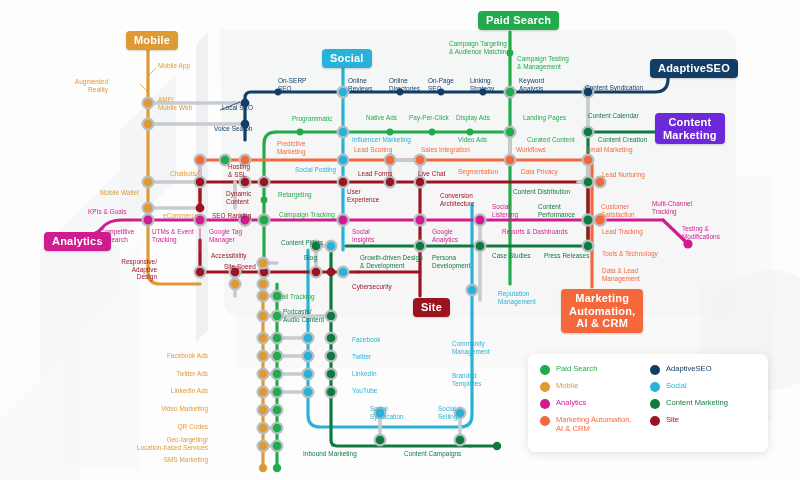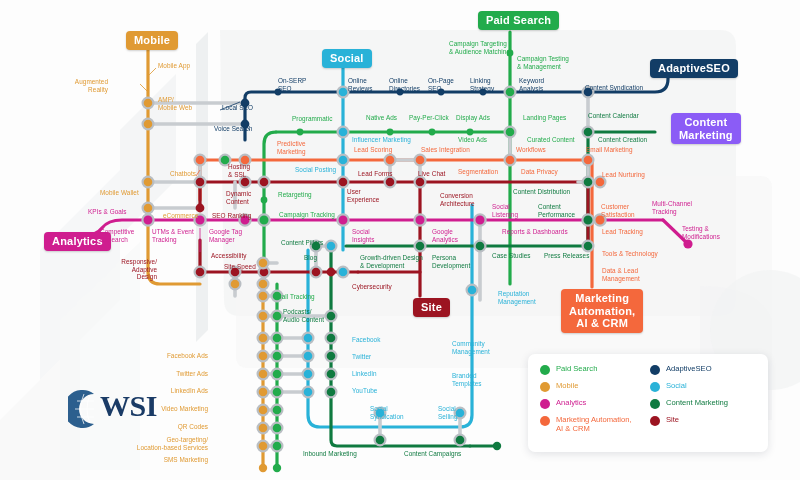--- a/index.html
+++ b/index.html
@@ -371,21 +371,21 @@
   </svg>
 
   <div class="pill" style="left:126px;top:31px;background:#e09a33;">Mobile</div>
 
   <div class="pill" style="left:322px;top:49px;background:#29b2d8;">Social</div>
 
   <div class="pill" style="left:478px;top:11px;background:#22ab4b;">Paid Search</div>
 
   <div class="pill" style="left:650px;top:59px;background:#123d66;">AdaptiveSEO</div>
 
-  <div class="pill" style="left:655px;top:113px;background:#8b5cf6;margin-left:16px;">Content
+  <div class="pill" style="left:655px;top:113px;background:#6d28d9;">Content
 Marketing</div>
 
   <div class="pill" style="left:44px;top:232px;background:#cf1d8f;">Analytics</div>
 
   <div class="pill" style="left:413px;top:298px;background:#9c1421;">Site</div>
 
   <div class="pill" style="left:561px;top:289px;background:#f4683c;">Marketing
 Automation,
 AI &amp; CRM</div>
 
@@ -553,22 +553,14 @@
         <span class="dot" style="background:#0f7a40"></span>
         <span class="txt" style="color:#0f7a40">Content Marketing</span>
       </div>
       <div class="lg">
         <span class="dot" style="background:#9c1421"></span>
         <span class="txt" style="color:#9c1421">Site</span>
       </div>
     </div>
   </div>
 
-  <div id="logo">
-    <svg width="34" height="38" viewBox="0 0 34 38" style="position:absolute;left:0;top:5px;">
-      <path d="M26 4 A15 15 0 1 0 26 34 A19 19 0 1 1 26 4 Z" fill="#2c5f8e"></path>
-      <path d="M7 19 H26 M9 11 H26 M9 27 H26" stroke="#ffffff" stroke-width="0.9" fill="none" opacity="0.85"></path>
-      <path d="M16 4 Q9 19 16 34 M22 5 Q16 19 22 33" stroke="#ffffff" stroke-width="0.9" fill="none" opacity="0.85"></path>
-    </svg>
-    <div class="wm">WSI</div>
-  </div>
 
 </div>
 
 </body></html>

